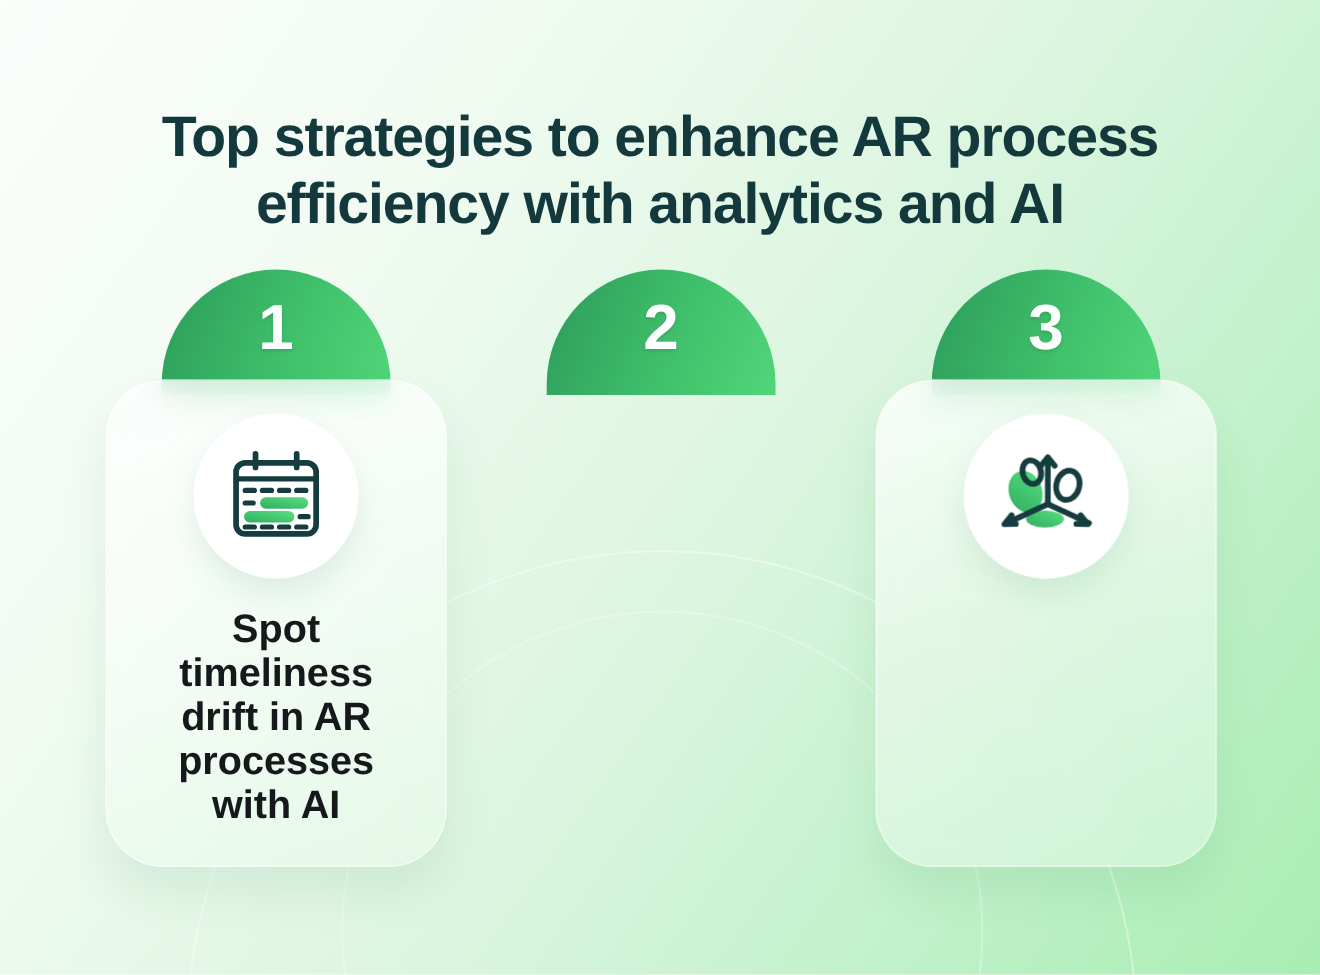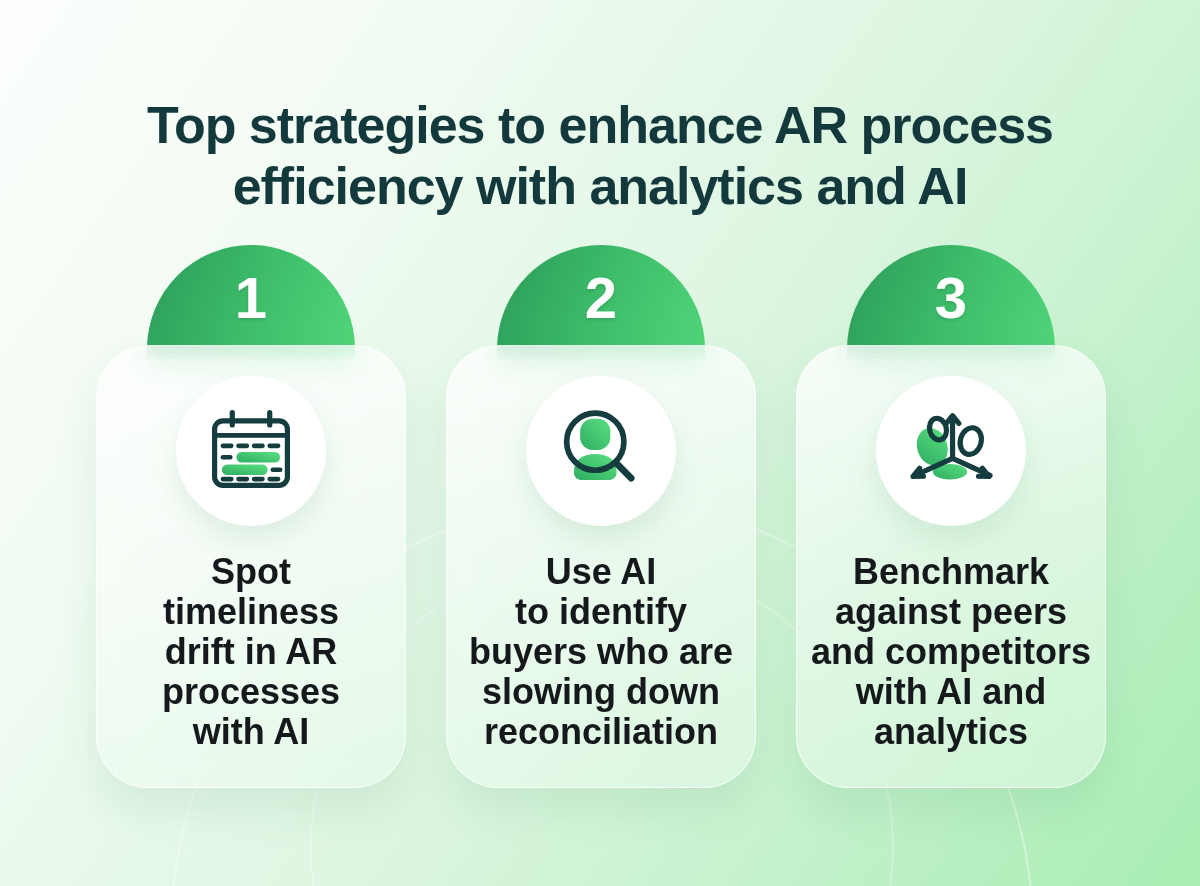--- a/index.html
+++ b/index.html
@@ -123,41 +123,20 @@
 drift in AR
 processes
 with AI</div>
       </div>
     </div>
 
     <div class="col">
       <div class="arch">
         <span class="arch-number">2</span>
       </div>
-      <div class="card">
-        <div class="icon-circle">
-          <svg width="104" height="104" viewBox="0 0 100 100">
-            <defs>
-              <linearGradient id="gper" x1="0" y1="1" x2="1" y2="0">
-                <stop offset="0" stop-color="#2FAD62"></stop>
-                  <stop offset="1" stop-color="#5ADF80"></stop>
-              </linearGradient>
-            </defs>
-            <rect x="30" y="19" width="29" height="30" rx="12" fill="url(#gper)"></rect>
-            <path d="M24,70 C24,59 32,53 44.5,53 C57,53 65,59 65,70 L65,71 C65,75.5 61.5,78 57,78 L32,78 C27.5,78 24,75.5 24,71 Z" fill="url(#gper)"></path>
-            <circle cx="44.5" cy="41" r="27.5" fill="none" stroke="#153C3E" stroke-width="5.5"></circle>
-            <line x1="64" y1="61" x2="79" y2="76" stroke="#153C3E" stroke-width="6.5" stroke-linecap="round"></line>
-          </svg>
-        </div>
-        <div class="card-text">Use AI
-to identify
-buyers who are
-slowing down
-reconciliation</div>
-      </div>
     </div>
 
     <div class="col">
       <div class="arch">
         <span class="arch-number">3</span>
       </div>
       <div class="card">
         <div class="icon-circle">
           <svg width="104" height="104" viewBox="0 0 100 100">
             <defs>
@@ -173,22 +152,17 @@
               <polyline points="45.5,23.5 51.5,16 57.5,23.5"></polyline>
               <line x1="51.5" y1="57" x2="15.5" y2="73.5"></line>
               <polyline points="23.5,74.3 13.5,74.5 19.8,66.7"></polyline>
               <line x1="51.5" y1="57" x2="87.5" y2="73.5"></line>
               <polyline points="76.5,74.3 86.5,74.5 80.2,66.7"></polyline>
               <ellipse cx="37.5" cy="29" rx="8" ry="10.5" transform="rotate(-15 37.5 29)"></ellipse>
               <ellipse cx="69" cy="40.5" rx="10" ry="13" transform="rotate(15 69 40.5)"></ellipse>
             </g>
           </svg>
         </div>
-        <div class="card-text">Benchmark
-against peers
-and competitors
-with AI and
-analytics</div>
       </div>
     </div>
 
   </div>
 </div>
 
 </body></html>

